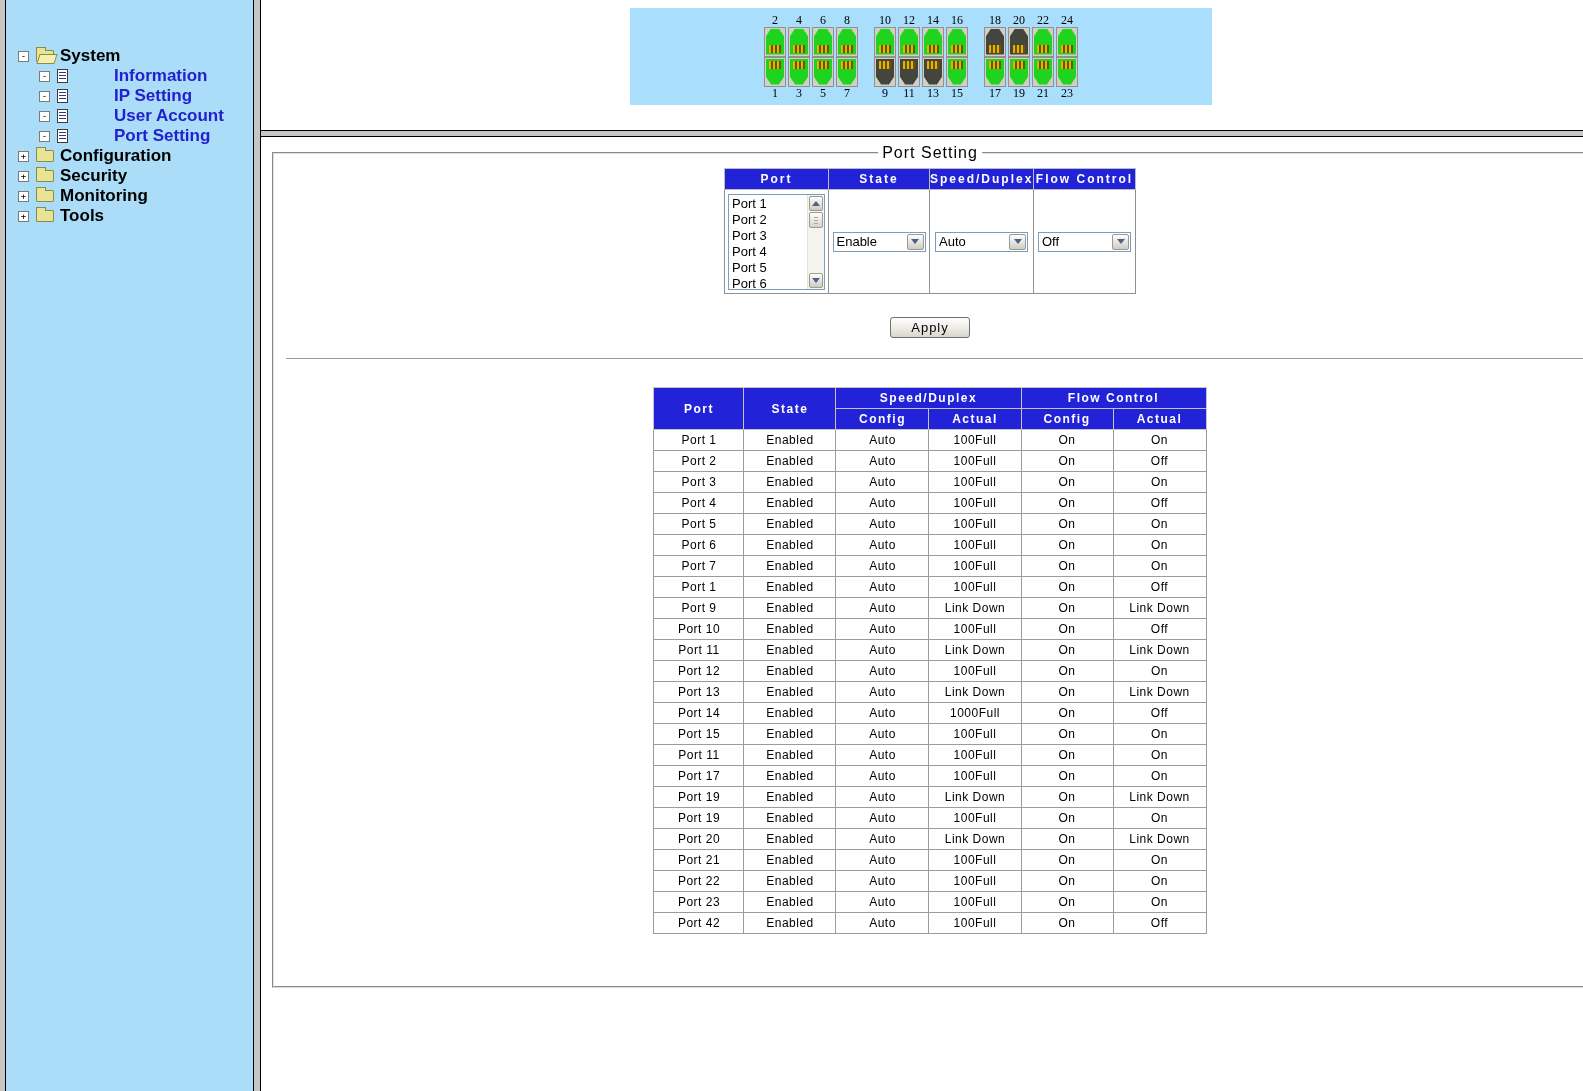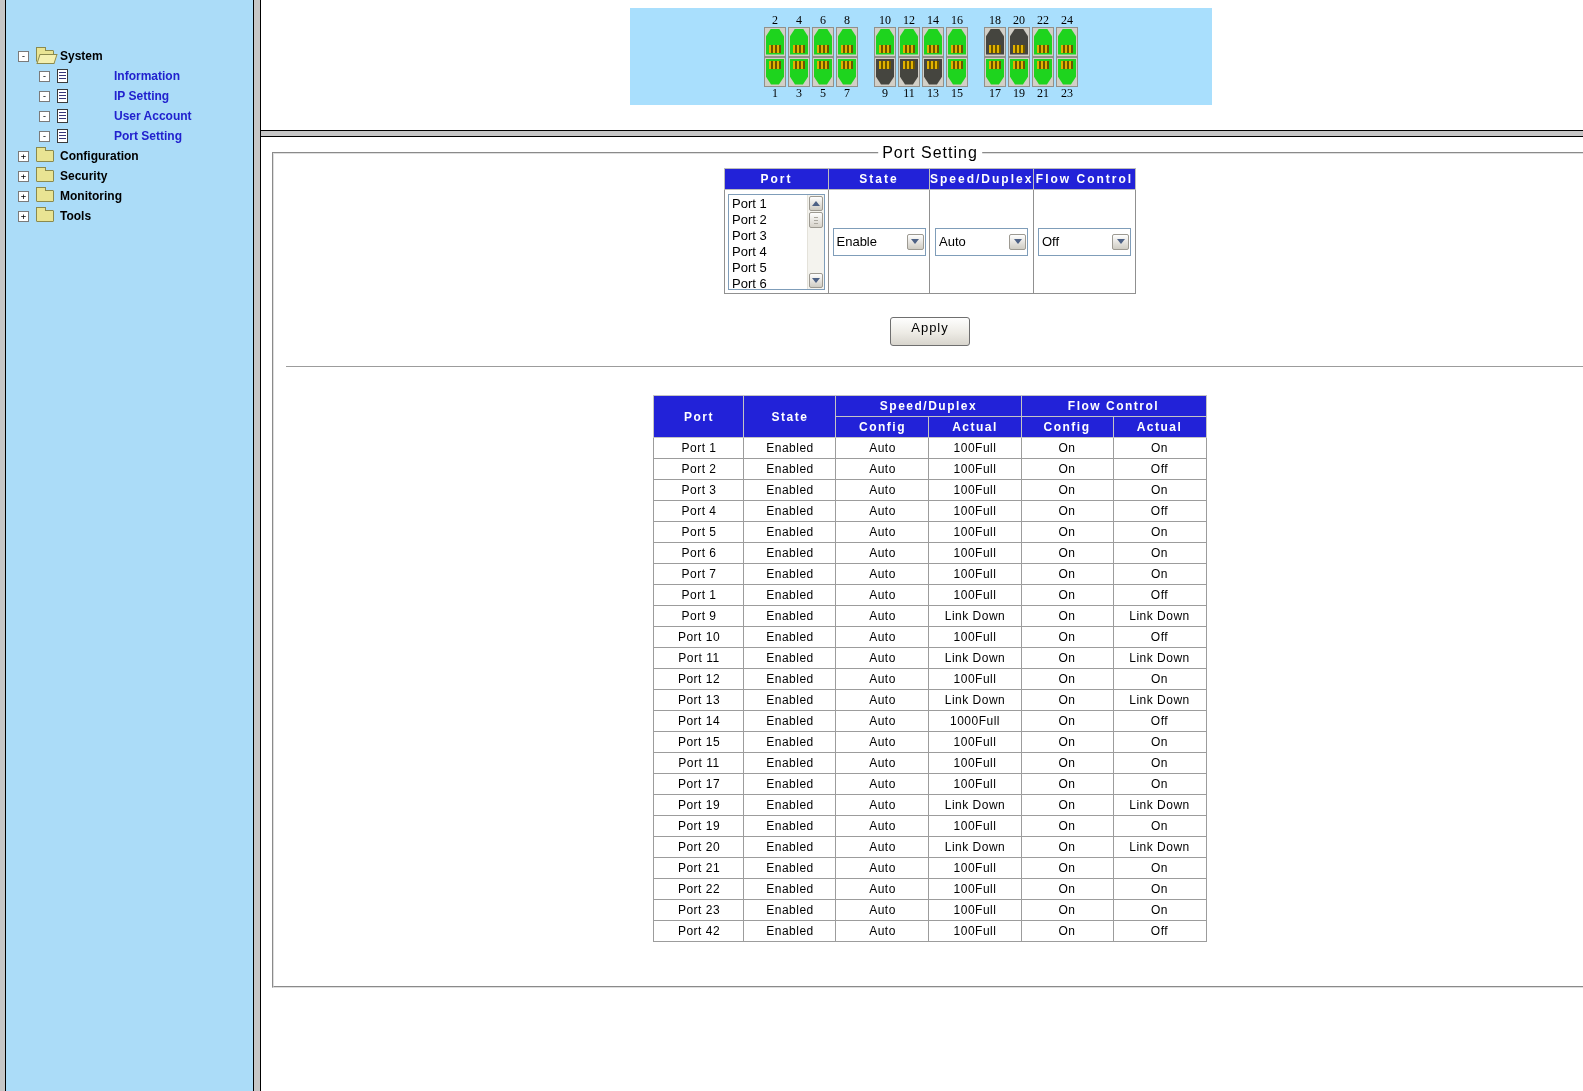--- a/index.html
+++ b/index.html
@@ -20,21 +20,21 @@
   .tree-row.lvl0 { padding-left:12px; }
   .tree-row.lvl1 { padding-left:33px; }
   .expand-box { width:11px; height:11px; background:#fff; border:1px solid #7A7A7A; margin-right:7px;
                 font:9px/9px "DejaVu Sans Mono",monospace; text-align:center; color:#000; flex:none; }
   .folder { position:relative; width:18px; height:12px; background:#E9E493; border:1px solid #8A8A4E; border-radius:1px; margin-right:6px; flex:none; }
   .folder::before { content:""; position:absolute; left:-1px; top:-4px; width:8px; height:3px; background:#E9E493; border:1px solid #8A8A4E; border-bottom:none; }
   .folder.open::after { content:""; position:absolute; left:1px; top:3px; width:16px; height:8px; background:#F4F0B0; border:1px solid #8A8A4E; transform:skewX(-18deg); }
   .doc { position:relative; width:11px; height:14px; background:#fff; border:1px solid #3A3A3A; margin-right:6px; flex:none; }
   .doc::before { content:""; position:absolute; left:1px; right:1px; top:2px; height:9px;
                  background:repeating-linear-gradient(180deg,#35357A 0 1px,transparent 1px 3px); }
-  .tree-label { font-size:12px; font-weight:bold; }
+  .tree-label { font-size:17px; font-weight:bold; }
   .lvl0 .tree-label { color:#000; }
   .lvl1 .tree-label { color:#2121CE;margin-left:40px; }
 
   
   .port-panel { position:absolute; left:369px; top:8px; width:582px; height:97px; background:#A9DFFD;
                 display:flex; align-items:center; justify-content:center; }
   .port-block { display:flex; gap:14px; }
   .pgroup { display:flex; flex-direction:column; }
   .numrow { display:flex; }
   .numrow span { width:24px; text-align:center; font:12px "Liberation Serif",serif; color:#000; height:13px; line-height:13px; }
@@ -69,28 +69,28 @@
           background:linear-gradient(180deg,#FEFEFE,#CFCCC3); display:flex; align-items:center; justify-content:center; flex:none; }
   .sthumb { height:16px; margin:0 1px; border:1px solid #9D9A92; border-radius:2px;
             background:linear-gradient(180deg,#FEFEFE,#D6D2C9); position:relative; flex:none; }
   .sthumb::after { content:""; position:absolute; left:4px; right:4px; top:4px; height:7px;
             background:repeating-linear-gradient(180deg,#AAA79E 0 1px,transparent 1px 3px); }
   .strack { flex:1; }
   .tri-up { width:0; height:0; border-left:4px solid transparent; border-right:4px solid transparent; border-bottom:5px solid #4D6185; }
   .tri-dn { width:0; height:0; border-left:4px solid transparent; border-right:4px solid transparent; border-top:5px solid #4D6185; }
 
   
-  .combo { display:inline-flex; width:93px; height:28px; border:1px solid #7F9DB9; background:#fff; align-items:center; }
+  .combo { display:inline-flex; width:93px; height:20px; border:1px solid #7F9DB9; background:#fff; align-items:center; }
   .combo .val { flex:1; font-size:13px; text-align:left; padding-left:3px; white-space:nowrap; overflow:hidden; }
   .combo .btn { width:17px; height:16px; margin:1px; border:1px solid #9D9A92; border-radius:2px;
                 background:linear-gradient(180deg,#FEFEFE,#CFCCC3); display:flex; align-items:center; justify-content:center; flex:none; }
 
   
   .apply-row { text-align:center; margin-top:23px; }
-  .xp-btn { display:inline-block; min-width:80px; padding:2px 0 10px; border:1px solid #6F6F6F; border-radius:3px;
+  .xp-btn { display:inline-block; min-width:80px; padding:2px 0 2px; border:1px solid #6F6F6F; border-radius:3px;
             background:linear-gradient(180deg,#FEFEFE 0%,#EDEBE5 55%,#D8D5CD 100%);
             font-size:13px; letter-spacing:1px; text-align:center; color:#000; cursor:pointer; }
 
   .ps-hr { margin:20px 0 0 12px; border:none; border-top:1px solid #9C9C9C; border-bottom:1px solid #fff; height:0; }
 
   
   .status-table { width:553px; margin:27px auto 0; }
   .status-table th { background:#2222D8; color:#fff; font-size:12px; font-weight:bold; letter-spacing:1.5px;
                      height:21px; border:1px solid #C4C4C4; }
   .status-table td { height:21px; border:1px solid #9C9C9C; text-align:center; font-size:12px; letter-spacing:0.5px; }

